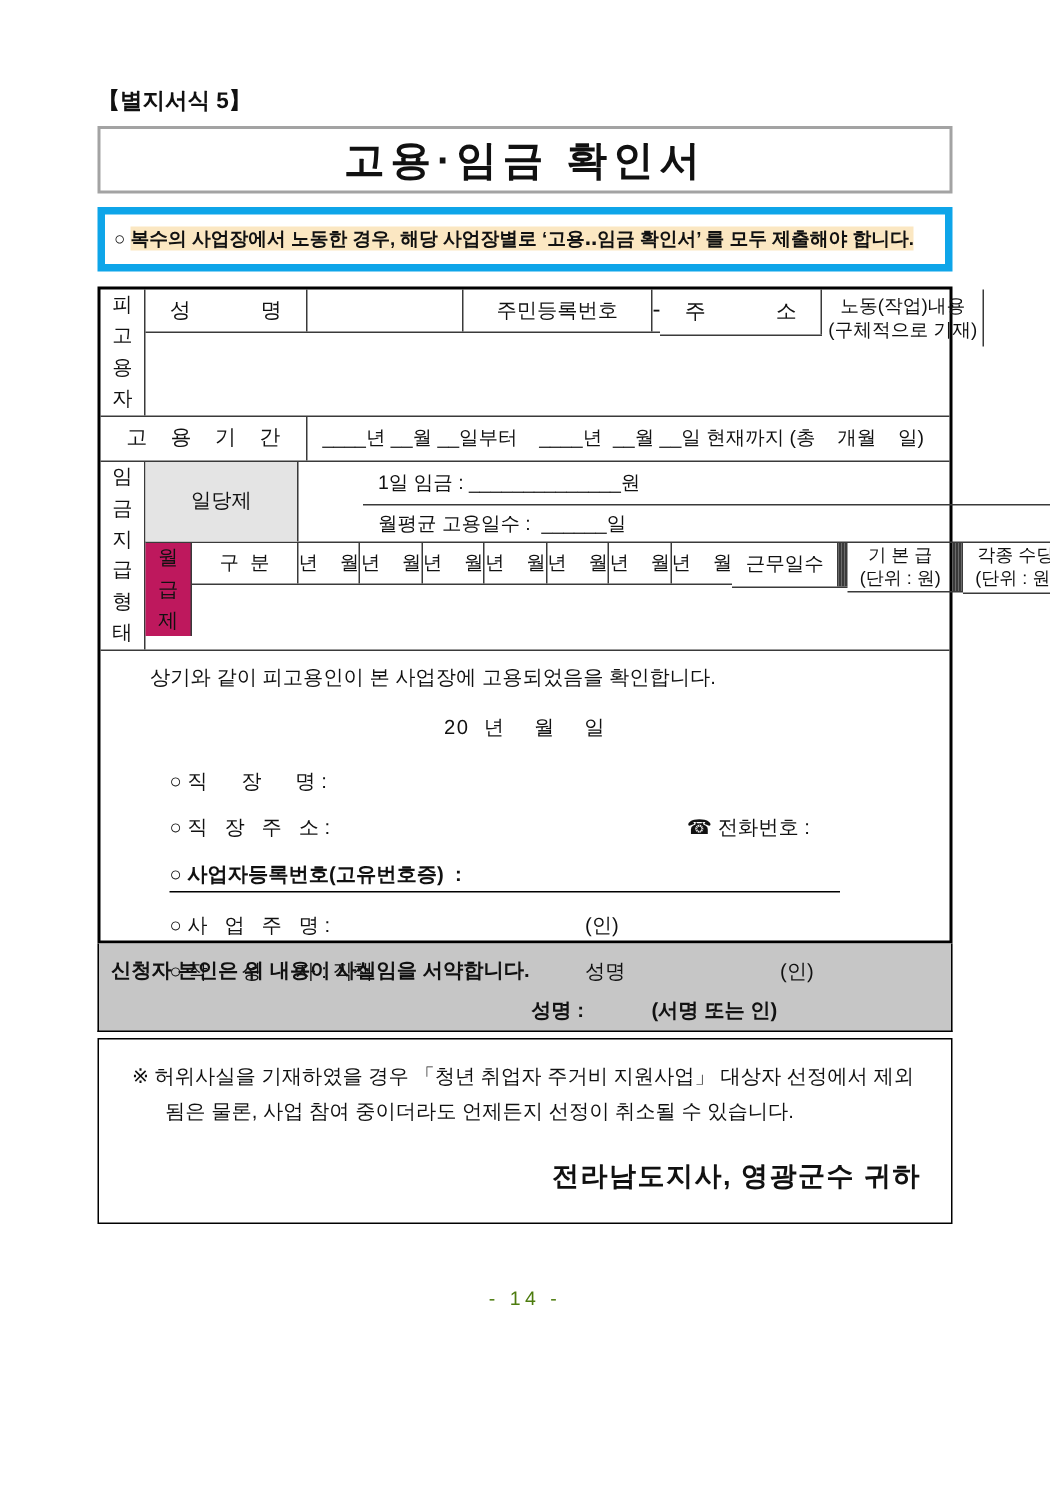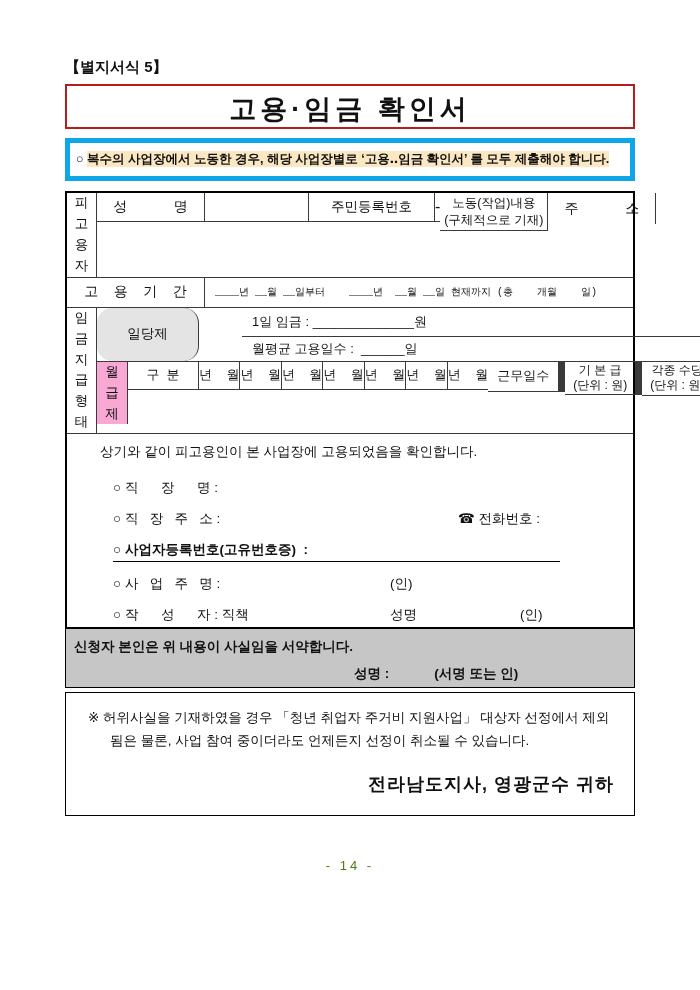--- a/index.html
+++ b/index.html
@@ -13,22 +13,22 @@
     position: relative;
     width: 700px; height: 990px;
     padding: 58px 65px 0 65px;
   }
   .pre { white-space: pre; }
   .preline { white-space: pre-line; }
 
   .form-label { font-size: 15px; font-weight: bold; margin-bottom: 7px; }
 
   .title-box {
-    border: 2px solid #b91c1c; height: 45px;
-    display: flex; align-items: flex-end; justify-content: center;
+    border: 2px solid #a3a3a3; height: 45px;
+    display: flex; align-items: center; justify-content: center;
     font-size: 27px; font-weight: 800; letter-spacing: 4px;
     margin-bottom: 9px;
   }
 
   .notice-box {
     border: 5px solid #0ea5e9; padding: 8px 6px;
     font-size: 12.5px; font-weight: bold;
     margin-bottom: 10px; white-space: pre;
   }
   .notice-box .hl { padding: 1px 0; }
@@ -60,31 +60,31 @@
   .c-rrnlbl { width: 126px; flex: none; font-size: 13.5px; justify-content: center; }
   .c-rrnval { flex: 1; justify-content: center; }
   .h-name { height: 29px; }
   .h-addr { height: 31px; }
   .h-work { height: 38px; }
   .work-lbl { font-size: 12.5px; line-height: 1.3; text-align: center; }
 
   
   .period { display: flex; border-bottom: 1px solid #3a3a3a; height: 30px; }
   .p-label { width: 138px; flex: none; justify-content: center; font-size: 14px; }
-  .p-value { flex: 1; padding-left: 10px; font-size: 10px; font-family: Liberation Mono, monospace; }
+  .p-value { flex: 1; padding-left: 10px; font-size: 13px; }
 
   
   .wage { display: flex; border-bottom: 1px solid #3a3a3a; }
   .wage-group { width: 30px; flex: none; }
   .wage-right { flex: 1; display: flex; flex-direction: column; }
   .daily { display: flex; border-bottom: 1px solid #3a3a3a; }
   .daily-label {
     width: 102px; flex: none; background: #e4e4e4;
     display: flex; align-items: center; justify-content: center;
-    border-right: 1px solid #3a3a3a; font-size: 13.5px; border-radius: 15px;
+    border-right: 1px solid #3a3a3a; font-size: 13.5px;
   }
   .daily-content { flex: 1; display: flex; flex-direction: column; }
   .drow { display: flex; align-items: center; padding-left: 10px; font-size: 13px; margin-left: 43px; }
   .drow1 { height: 29px; border-bottom: 1px solid #3a3a3a; }
   .drow2 { height: 24px; }
   .monthly { display: flex; }
   .monthly-label {
     width: 31px; flex: none; background: #e4e4e4;
     display: flex; align-items: center; justify-content: center;
     border-right: 1px solid #3a3a3a;
@@ -154,27 +154,27 @@
       <div class="vcell emp-group">
         <div class="vtext">피고용자</div>
       </div>
       <div class="emp-rows">
         <div class="erow h-name">
           <div class="cell lbl c-label pre">성            명</div>
           <div class="cell c-nameval"></div>
           <div class="cell c-rrnlbl">주민등록번호</div>
           <div class="cell c-rrnval last">-</div>
         </div>
+        <div class="erow h-addr">
+          <div class="cell lbl c-label pre">주            소</div>
+          <div class="cell last" style="flex:1"></div>
+        </div>
         <div class="erow h-work">
           <div class="cell lbl c-label work-lbl preline">노동(작업)내용
 (구체적으로 기재)</div>
-          <div class="cell last" style="flex:1"></div>
-        </div>
-        <div class="erow h-addr">
-          <div class="cell lbl c-label pre">주            소</div>
           <div class="cell last" style="flex:1"></div>
         </div>
       </div>
     </div>
 
     <div class="period">
       <div class="cell lbl p-label pre">고    용    기    간</div>
       <div class="cell last p-value pre">____년 __월 __일부터    ____년  __월 __일 현재까지 (총    개월    일)</div>
     </div>
 
@@ -186,21 +186,21 @@
 
         <div class="daily">
           <div class="daily-label" style="background: rgb(228, 228, 228);">일당제</div>
           <div class="daily-content">
             <div class="drow drow1 pre">1일 임금 : ______________원</div>
             <div class="drow drow2 pre">월평균 고용일수 :  ______일</div>
           </div>
         </div>
 
         <div class="monthly">
-          <div class="monthly-label" style="background: #f9a8d4;">
+          <div class="monthly-label" style="background: #be185d;">
             <div class="vtext">월급제</div>
           </div>
           <div class="mtable">
             <div class="mrow h-mhead">
               <div class="cell mcat pre">구  분</div>
               <div class="cell mcell pre">년    월</div>
               <div class="cell mcell pre">년    월</div>
               <div class="cell mcell pre">년    월</div>
               <div class="cell mcell pre">년    월</div>
               <div class="cell mcell pre">년    월</div>
@@ -251,20 +251,21 @@
               <div class="cell mcell last"></div>
             </div>
           </div>
         </div>
 
       </div>
     </div>
 
     <div class="confirm">
       <div class="stmt">상기와 같이 피고용인이 본 사업장에 고용되었음을 확인합니다.</div>
+      <div class="dateline pre">20  년    월    일</div>
       <div class="citem first">
         <span class="pre">○ 직      장      명 :</span>
       </div>
       <div class="citem">
         <span class="pre">○ 직   장   주   소 :</span>
         <span class="phone-wrap"><span>☎</span><span class="pre"> 전화번호 :</span></span>
       </div>
       <div class="citem">
         <span class="biznum pre">○ 사업자등록번호(고유번호증)  :</span>
       </div>

